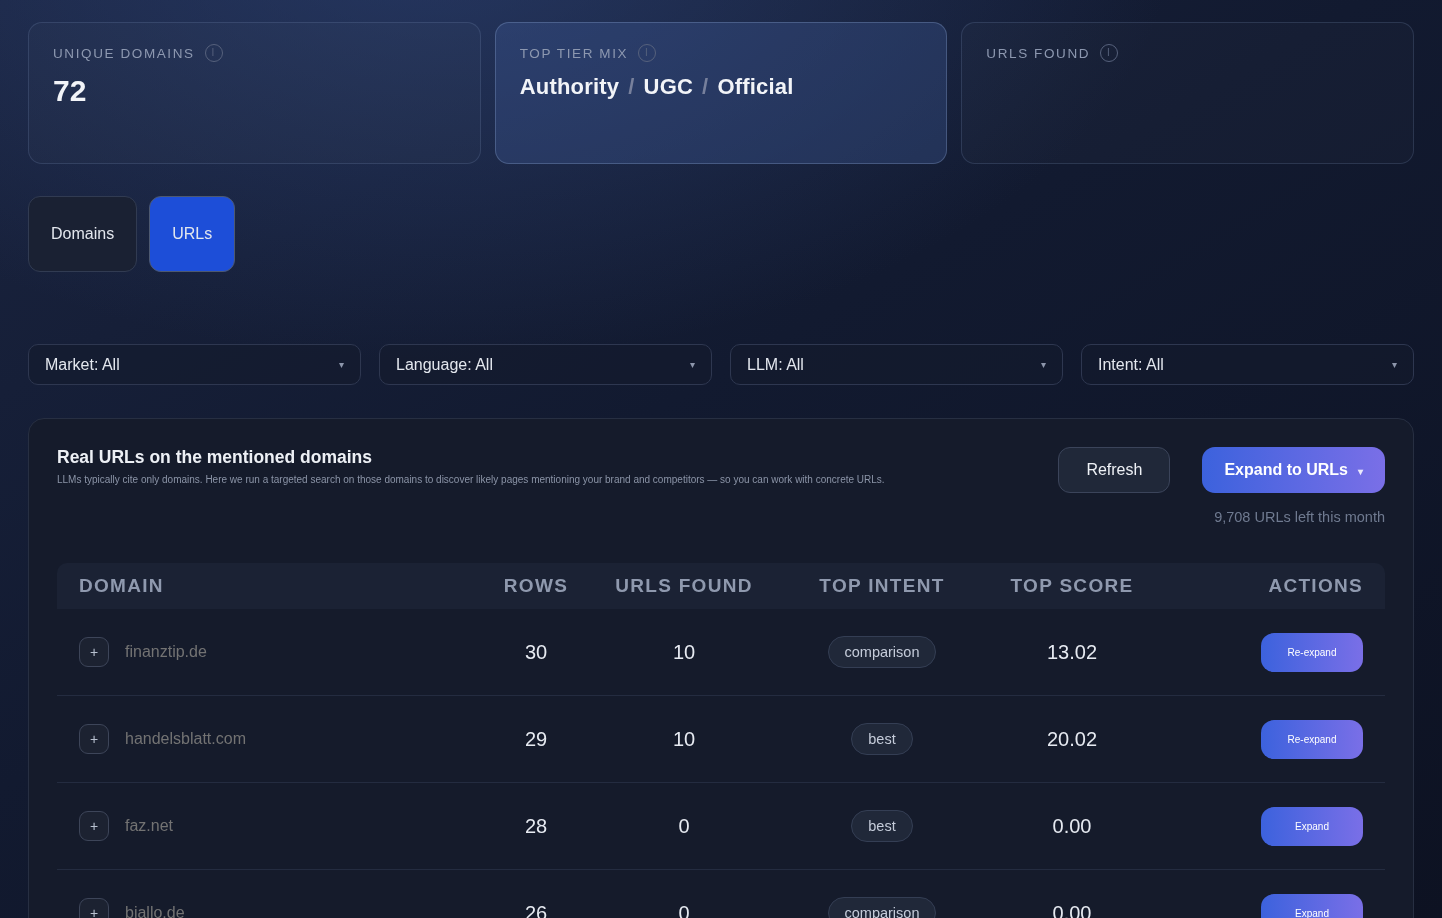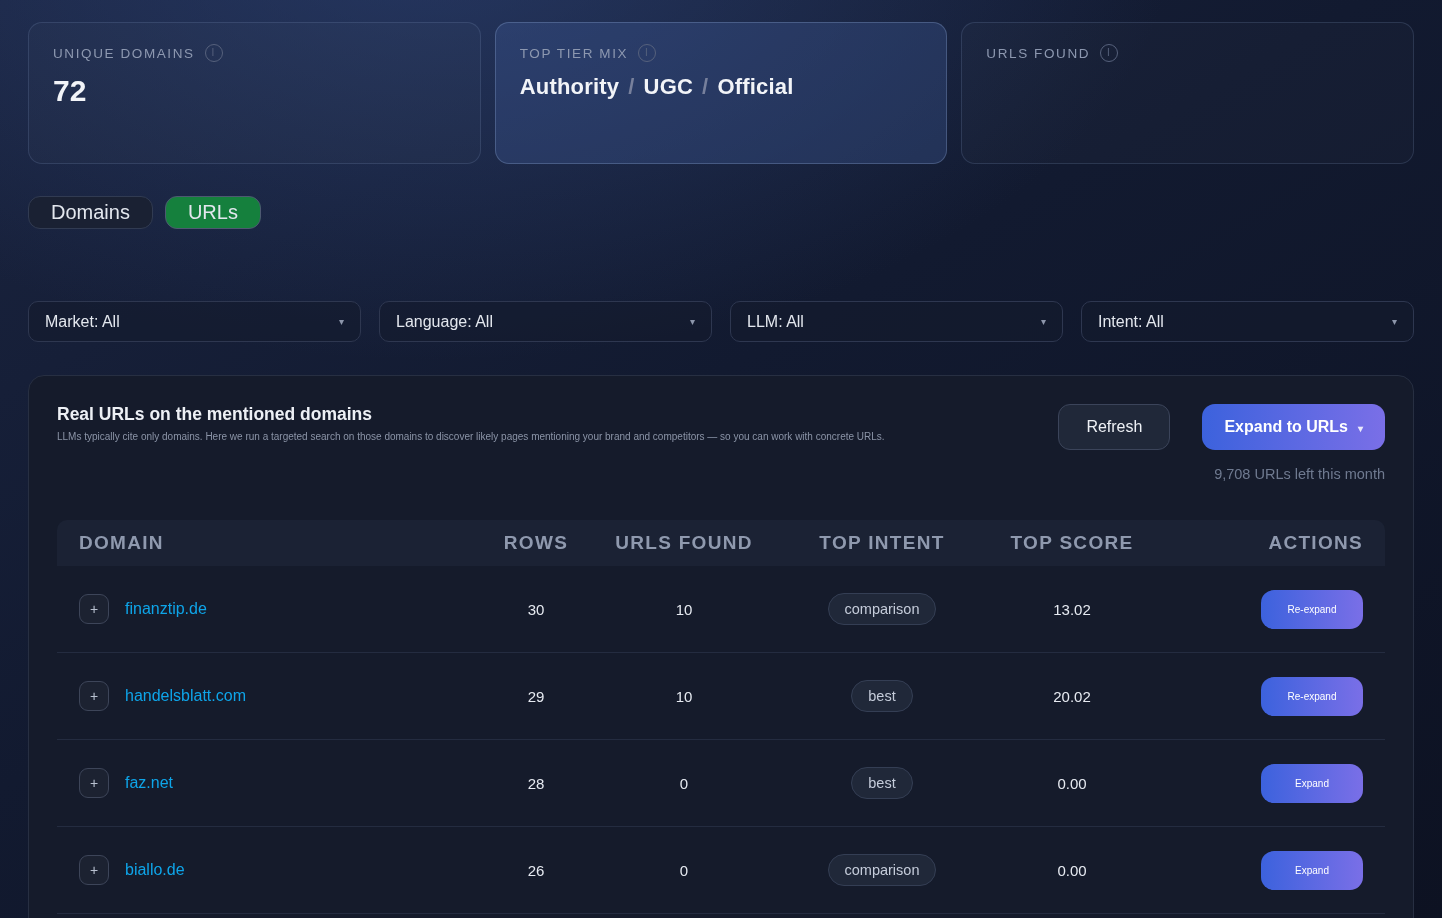--- a/index.html
+++ b/index.html
@@ -36,25 +36,25 @@
     display:inline-flex; align-items:center; justify-content:center;
     font-size:10px; font-style:normal; line-height:1;
   }
   .stat-value { margin-top:12px; color:#f2f4f8; font-size:30px; font-weight:700; }
   .stat-value.mix { font-size:22px; letter-spacing:0.2px; }
   .mix-sep { color:#77809c; font-weight:600; padding:0 9px; }
 
   
   .tabs { display:flex; gap:12px; padding:32px 28px 0; }
   .tab {
-    font-family:inherit; font-size:20px; color:#e3e7ee;
+    font-family:inherit; font-size:16px; color:#e3e7ee;
     background:#1a2133; border:1px solid #313b52;
-    border-radius:12px; padding:4px 22px; cursor:pointer;
-  }
-  .tab.active { background:#15803d; border-color:#4d5971; }
+    border-radius:12px; padding:28px 22px; cursor:pointer;
+  }
+  .tab.active { background:#1d4ed8; border-color:#4d5971; }
 
   
   .filters { display:flex; gap:18px; padding:72px 28px 0; }
   .filter {
     flex:1; height:41px; border-radius:10px;
     background:rgba(20,27,45,0.6); border:1px solid #2e3750;
     display:flex; align-items:center; justify-content:space-between;
     padding:0 16px; color:#e3e7ee; font-size:16px; cursor:pointer;
   }
   .caret { color:#8d96ab; font-size:10px; }
@@ -101,22 +101,22 @@
   .th.c, .cell.c { text-align:center; }
   .th.r, .cell.r { text-align:right; }
   .trow { height:87px; border-bottom:1px solid #242c40; }
   .domain-cell { display:flex; align-items:center; gap:16px; }
   .expand-toggle {
     width:30px; height:30px; border-radius:9px;
     background:rgba(255,255,255,0.03); border:1px solid #3d4559;
     color:#b9c1d0; font-size:14px; line-height:1; cursor:pointer;
     display:inline-flex; align-items:center; justify-content:center;
   }
-  .domain { color:#0ea5e9; font-size:16px;text-align:center; }
-  .cell.num { color:#e6eaf1; font-size:15px; }
+  .domain { color:#737373; font-size:16px;text-align:center; }
+  .cell.num { color:#e6eaf1; font-size:20px; }
   .badge {
     display:inline-block; padding:7px 16px; border-radius:17px;
     background:#202839; border:1px solid #343e54;
     color:#c5ccda; font-size:14.5px;
   }
   .cell.actions { display:flex; justify-content:flex-end; }
   .row-btn { font-size:10px; font-weight:500; padding:14px 23px; min-width:102px; }
 </style>
 </head>
 <body>

